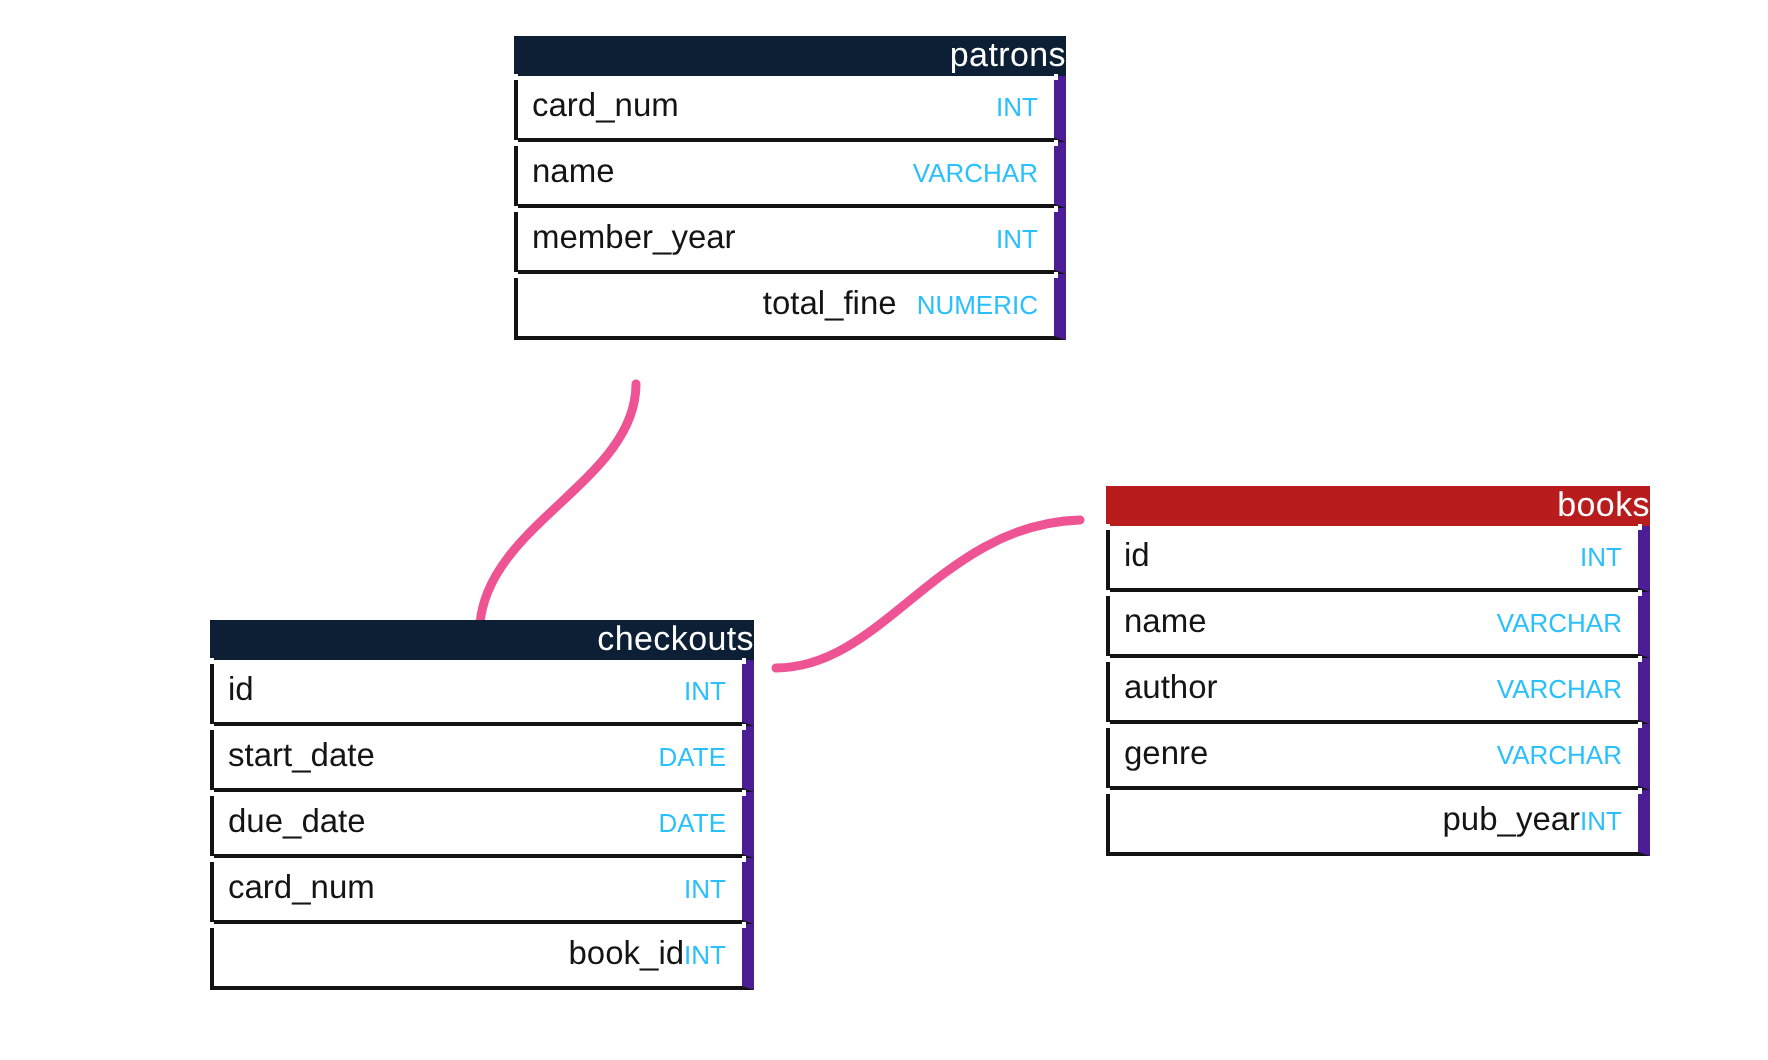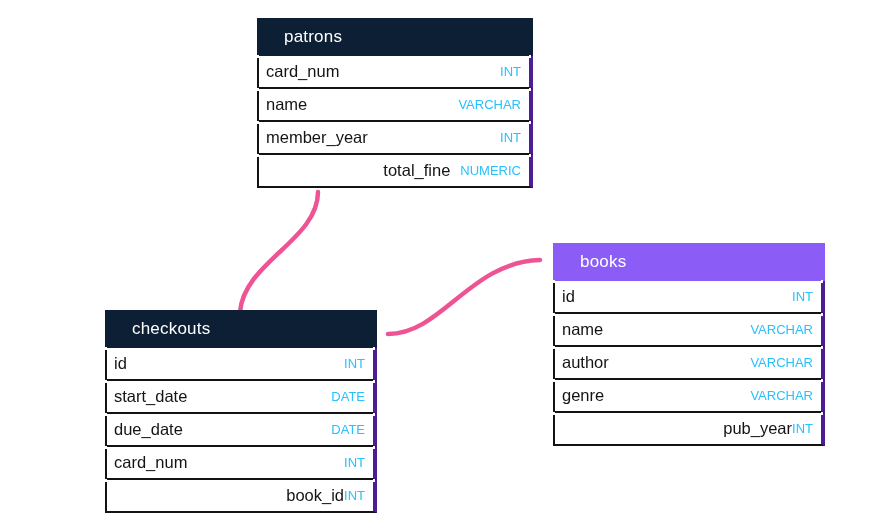--- a/index.html
+++ b/index.html
@@ -29,44 +29,43 @@
 
   
   .entity {
     position: absolute;
     z-index: 2;
     box-sizing: border-box;
     background: #ffffff;
   }
   .entity-header {
     box-sizing: border-box;
-    height: 38px;
+    height: 20px;
     display: flex;
     align-items: center;
-    justify-content: flex-start;
+    justify-content: flex-end;
     color: #ffffff;
     font-size: 17px;
     font-weight: 400;
     letter-spacing: 0.2px;
     font-family: "Liberation Sans", sans-serif;
-    padding-left: 27px;
   }
   .entity-rows {
     box-sizing: border-box;
   }
   .entity-row {
     box-sizing: border-box;
     display: flex;
     align-items: center;
     justify-content: space-between;
     height: 33px;
     padding: 0 8px 0 7px;
     background: #ffffff;
     border-left: 2px solid #131313;
-    border-right: 4px solid #4c1d95;
+    border-right: 6px solid #4c1d95;
     border-bottom: 2px solid #131313;
     margin-bottom: 0px;
   }
   
   .entity-row::before,
   .entity-row::after {
     content: "";
     position: absolute;
     width: 2px;
     height: 3px;
@@ -153,21 +152,21 @@
         <span class="field-type" style="color:#29c0fd;">INT</span>
       </div>
       <div class="entity-row">
         <span class="field-name">book_id</span>
         <span class="field-type" style="color:#29c0fd;">INT</span>
       </div>
     </div>
   </div>
 
   <div class="entity" style="left:553px; top:243px; width:272px;">
-    <div class="entity-header" style="background:#8b5cf6;">
+    <div class="entity-header" style="background:#b91c1c;">
       <span>books</span>
     </div>
     <div class="entity-rows">
       <div class="entity-row">
         <span class="field-name">id</span>
         <span class="field-type" style="color:#29c0fd;">INT</span>
       </div>
       <div class="entity-row">
         <span class="field-name">name</span>
         <span class="field-type" style="color:#29c0fd;">VARCHAR</span>

